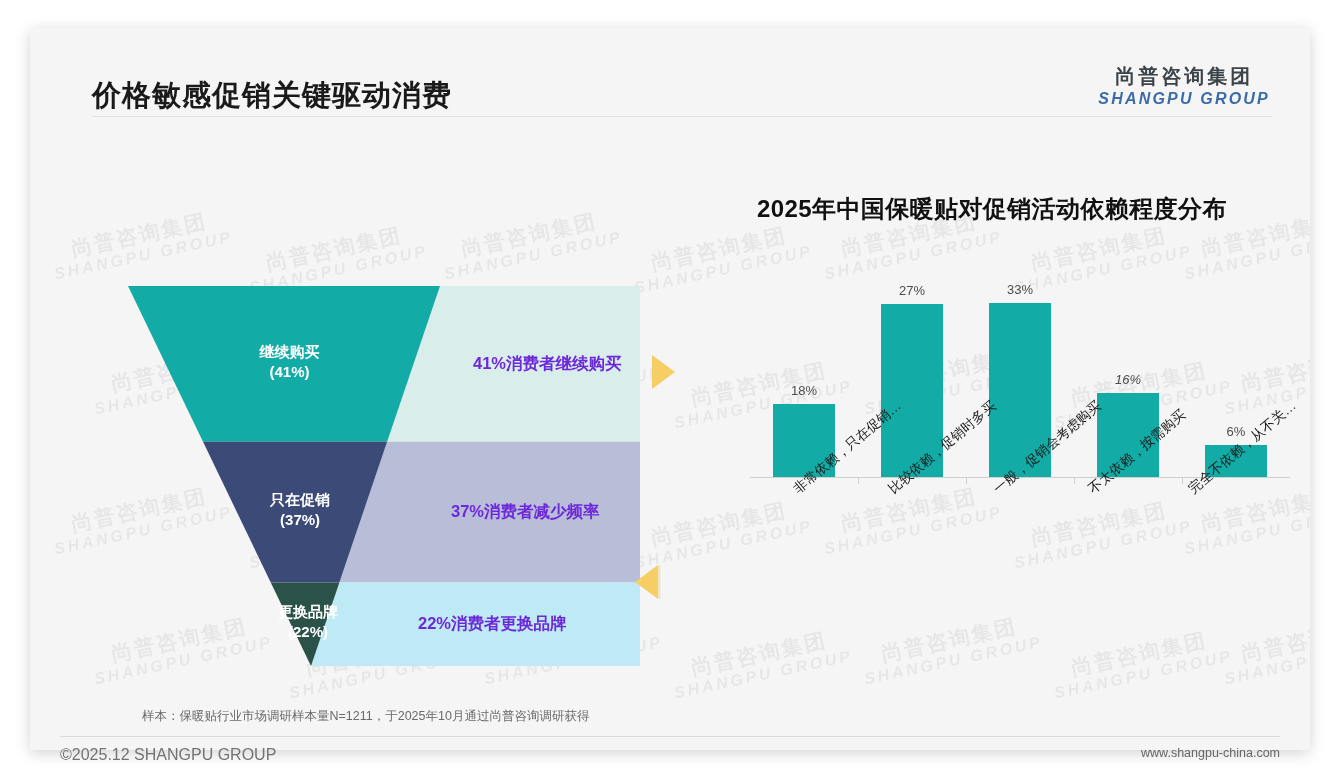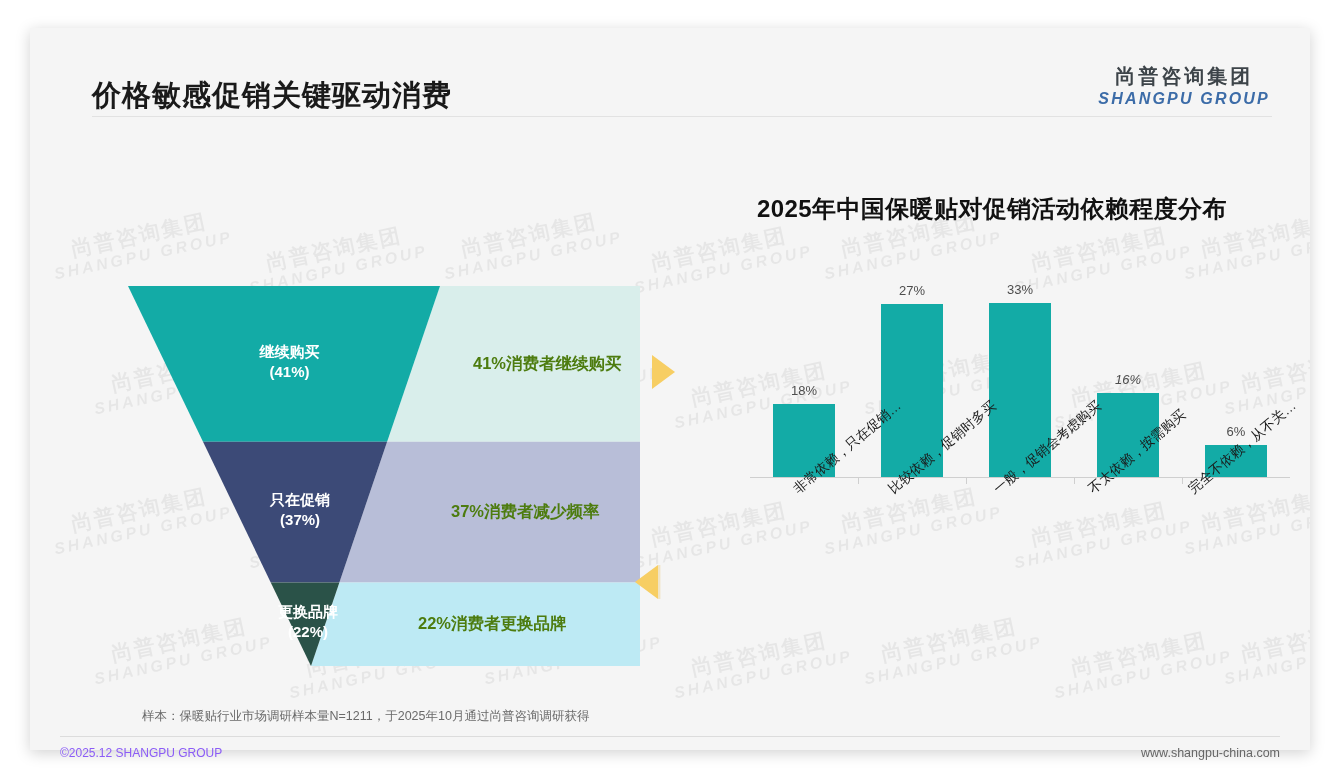--- a/index.html
+++ b/index.html
@@ -117,21 +117,21 @@
     color: #ffffff;
     font-weight: bold;
     font-size: 15px;
     text-align: center;
     line-height: 1.35;
     white-space: nowrap;
     z-index: 3;
   }
   .funnel-note {
     position: absolute;
-    color: #4d7c0f;
+    color: #6d28d9;
     font-weight: bold;
     font-size: 16.5px;
     white-space: nowrap;
     z-index: 3;
   }
   .tri-marker { position: absolute; z-index: 4; }
 
   
   .bar-wrap {
     position: absolute;
@@ -231,22 +231,22 @@
     top: 708px;
     width: 1220px;
     height: 1px;
     background: #dcdcdc;
     z-index: 4;
   }
   .footer-left {
     position: absolute;
     left: 30px;
     top: 718px;
-    font-size: 12px;
-    color: #8b5cf6;
+    font-size: 16px;
+    color: #737373;
     z-index: 4;
   }
   .footer-right {
     position: absolute;
     right: 30px;
     top: 718px;
     font-size: 12.5px;
     color: #666;
     z-index: 4;
   }

